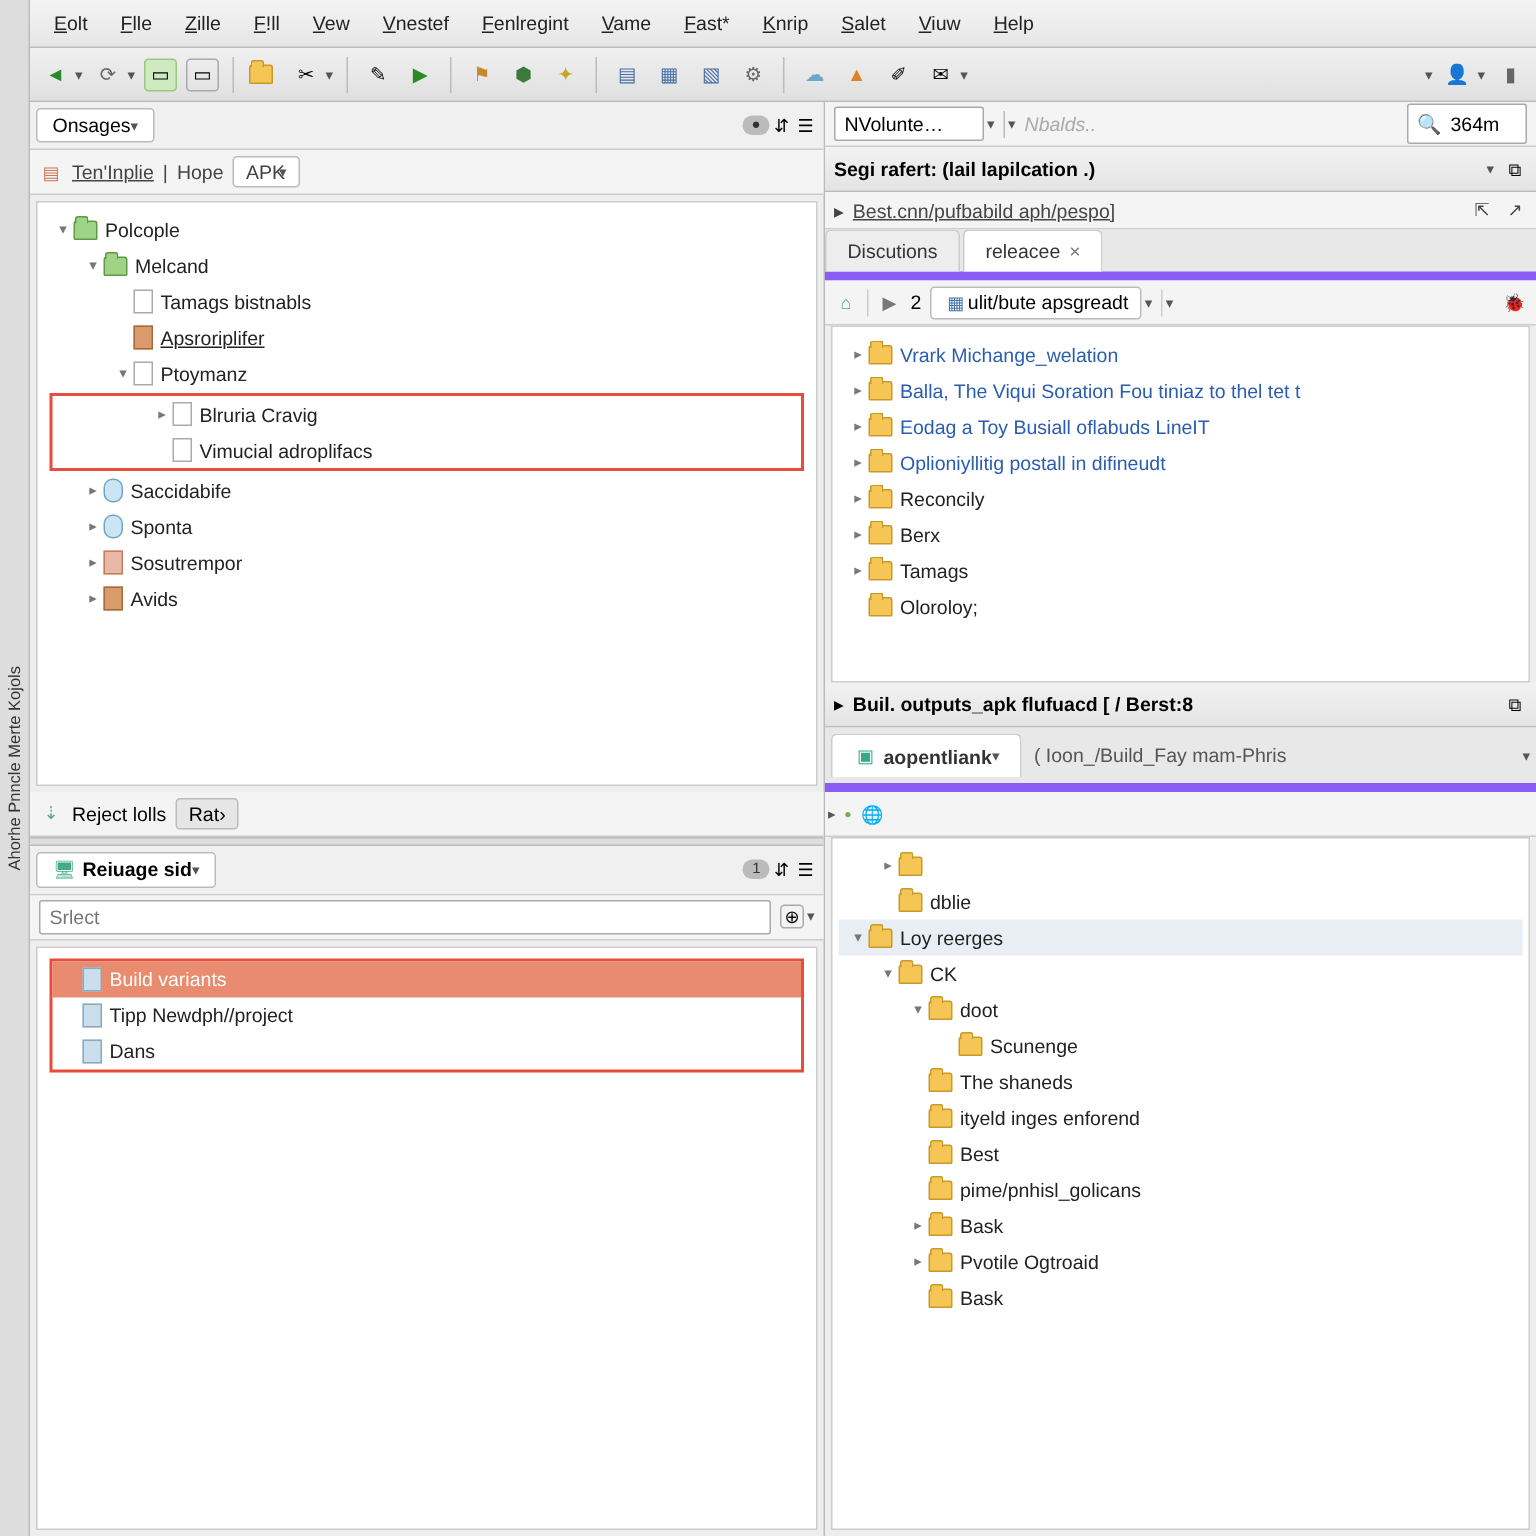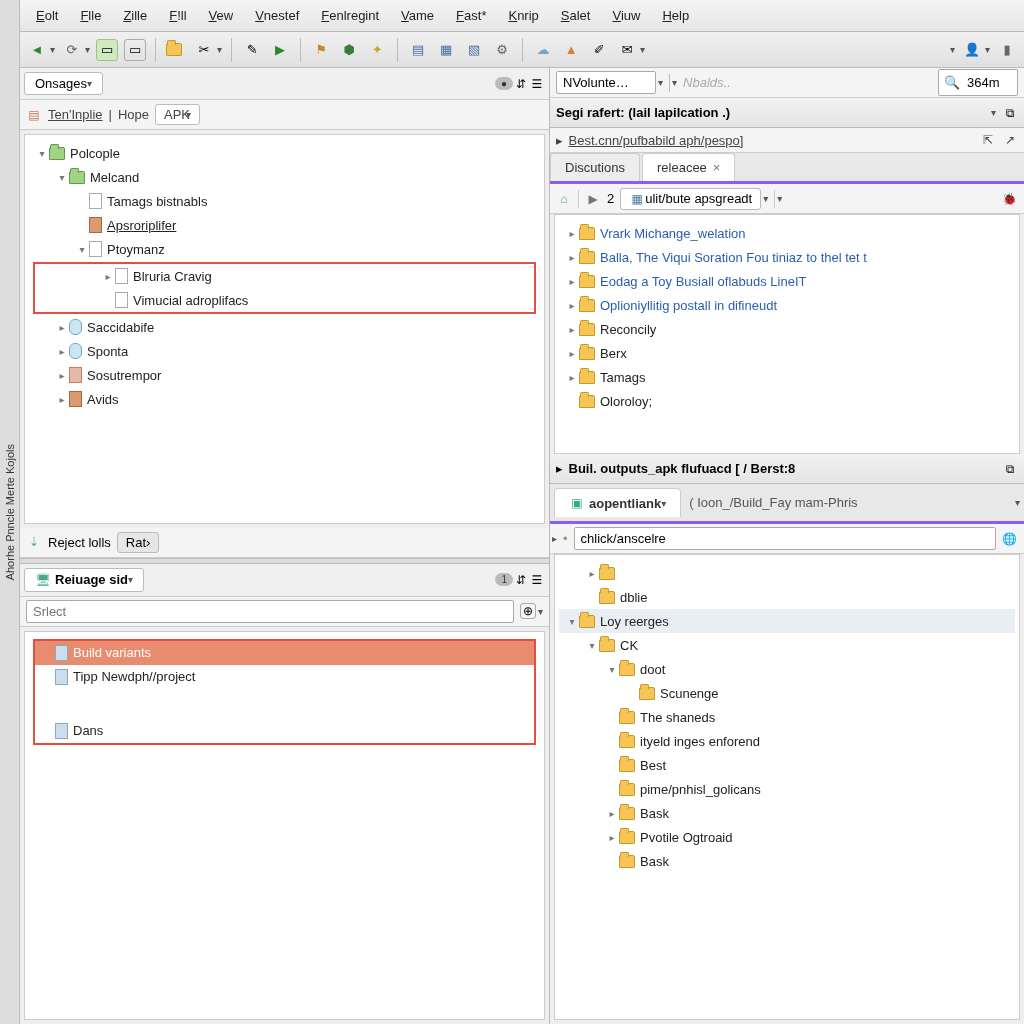--- a/index.html
+++ b/index.html
@@ -16,21 +16,21 @@
 .tb-btn { width:22px; height:22px; display:flex; align-items:center; justify-content:center; border-radius:3px; }
 .sep{width:1px;height:24px;background:#bbb;margin:0 3px;}
 .dd{font-size:10px;color:#555;margin-left:-4px;}
 
 .cols { flex:1; display:flex; overflow:hidden;}
 .left { width: 530px; display:flex; flex-direction:column; border-right:1px solid #bbb; background:#eee;}
 .right{ flex:1; display:flex; flex-direction:column; background:#eee;}
 
 .panel-hdr{height:30px;background:linear-gradient(#f2f2f2,#e4e4e4);border-bottom:1px solid #bbb;display:flex;align-items:center;padding:0 6px;gap:6px;}
 .brd{display:flex;align-items:center;gap:6px;padding:4px 6px;border-bottom:1px solid #ccc;background:#f4f4f4;font-size:13px;color:#444;}
-.tabrow{display:flex;align-items:center;background:#e8e8e8;border-bottom:3px solid #8b5cf6;}
+.tabrow{display:flex;align-items:center;background:#e8e8e8;border-bottom:6px solid #8b5cf6;}
 .tab{padding:6px 14px;background:#ededed;border:1px solid #ccc;border-bottom:none;margin-right:2px;color:#333;border-radius:4px 4px 0 0;}
 .tab.active{background:#fff;font-weight:500;}
 .tab .x{margin-left:6px;color:#777;}
 
 .tree{flex:1;background:#fff;overflow:auto;padding:6px 4px;position:relative;border:1px solid #ccc;margin:4px;}
 .tree-row{display:flex;align-items:center;height:24px;white-space:nowrap;color:#222;}
 .tw{width:14px;text-align:center;color:#777;font-size:10px;display:inline-block;}
 .folder{width:16px;height:13px;background:#f5c556;border:1px solid #c79a2a;border-radius:2px 2px 1px 1px;margin-right:5px;position:relative;}
 .folder::before{content:"";position:absolute;top:-4px;left:0;width:7px;height:4px;background:#f5c556;border:1px solid #c79a2a;border-bottom:none;border-radius:2px 2px 0 0;}
 .folder.green{background:#9fd487;border-color:#5f9a47;}
@@ -241,21 +241,21 @@
             <div class="tree-row hl-row" style="padding-left: 6px;">
               <span class="tw"></span>
               <span class="file-ic" style="background: rgb(204, 221, 238); border-color: rgb(136, 170, 187);"></span>
               <span class="">Build variants</span>
             </div>
             <div class="tree-row" style="padding-left: 6px;">
               <span class="tw"></span>
               <span class="file-ic" style="background: rgb(204, 221, 238); border-color: rgb(136, 170, 187);"></span>
               <span class="">Tipp Newdph//project</span>
             </div>
-            <div class="tree-row" style="padding-left: 6px; margin-top: 30px;">
+            <div class="tree-row" style="padding-left: 6px;">
               <span class="tw"></span>
               <span class="file-ic" style="background: rgb(204, 221, 238); border-color: rgb(136, 170, 187);"></span>
               <span class="">Dans</span>
             </div>
           </div>
         </div>
     </div>
 
     <div class="right">
       <div class="toollite">
@@ -364,21 +364,20 @@
             <span class="dd">▾</span>
         </div>
         <span style="color:#555;">( Ioon_/Build_Fay mam-Phris</span>
         <div class="flexfill"></div>
         <span class="dd">▾</span>
       </div>
 
       <div class="toollite">
         <span class="dd">▸</span>
           <span style="color:#7a5;">•</span>
-        <input type="text" style="flex: 1 1 0%;" value="chlick/anscelre">
         <span class="mini-ic" style="color:#c83;">🌐</span>
       </div>
 
       <div class="tree" id="tree-r2" style="flex:2;margin:0 4px 4px 4px;">
           <div class="tree-row" style="padding-left: 26px;">
             <span class="tw">▸</span>
             <span class="folder"></span>
             <span class=""></span>
           </div>
           <div class="tree-row" style="padding-left: 26px;">

